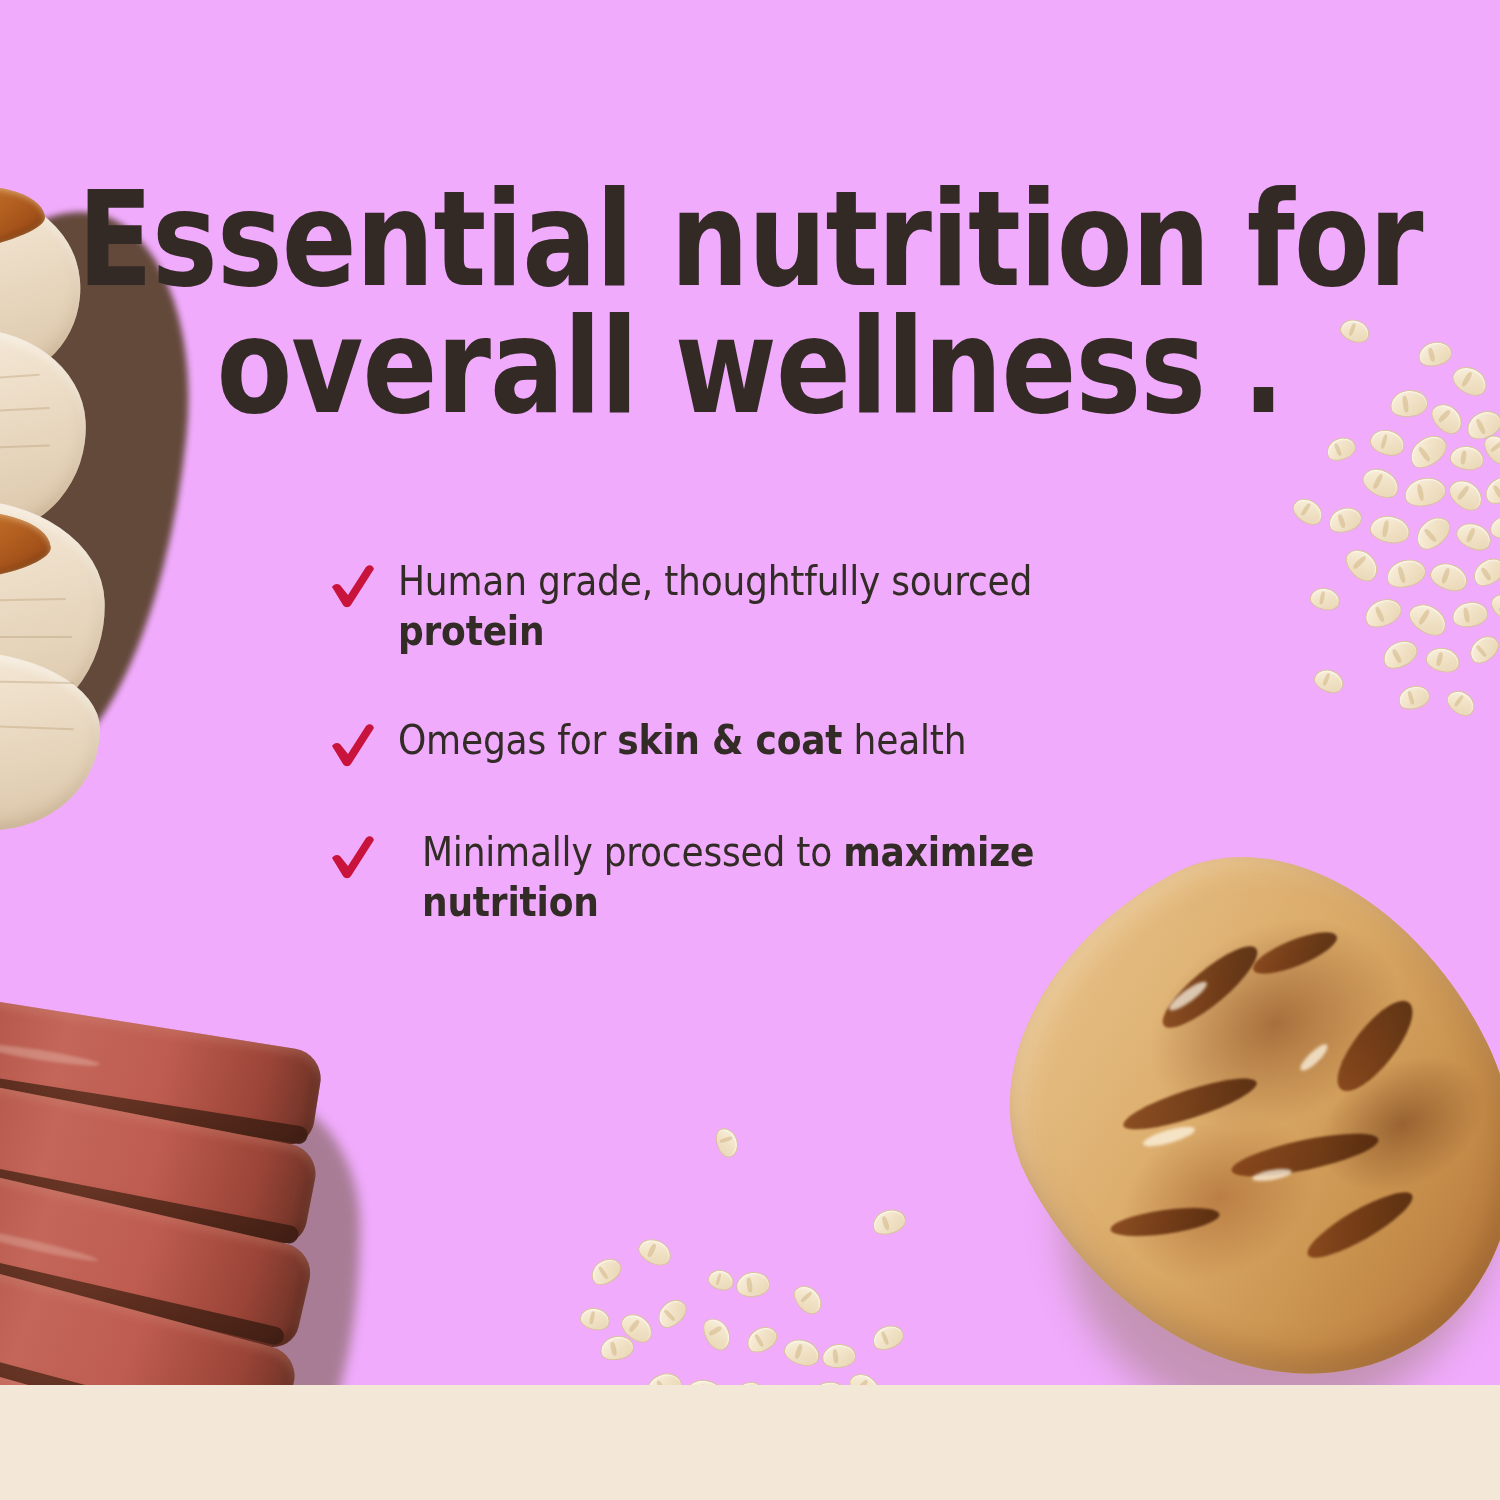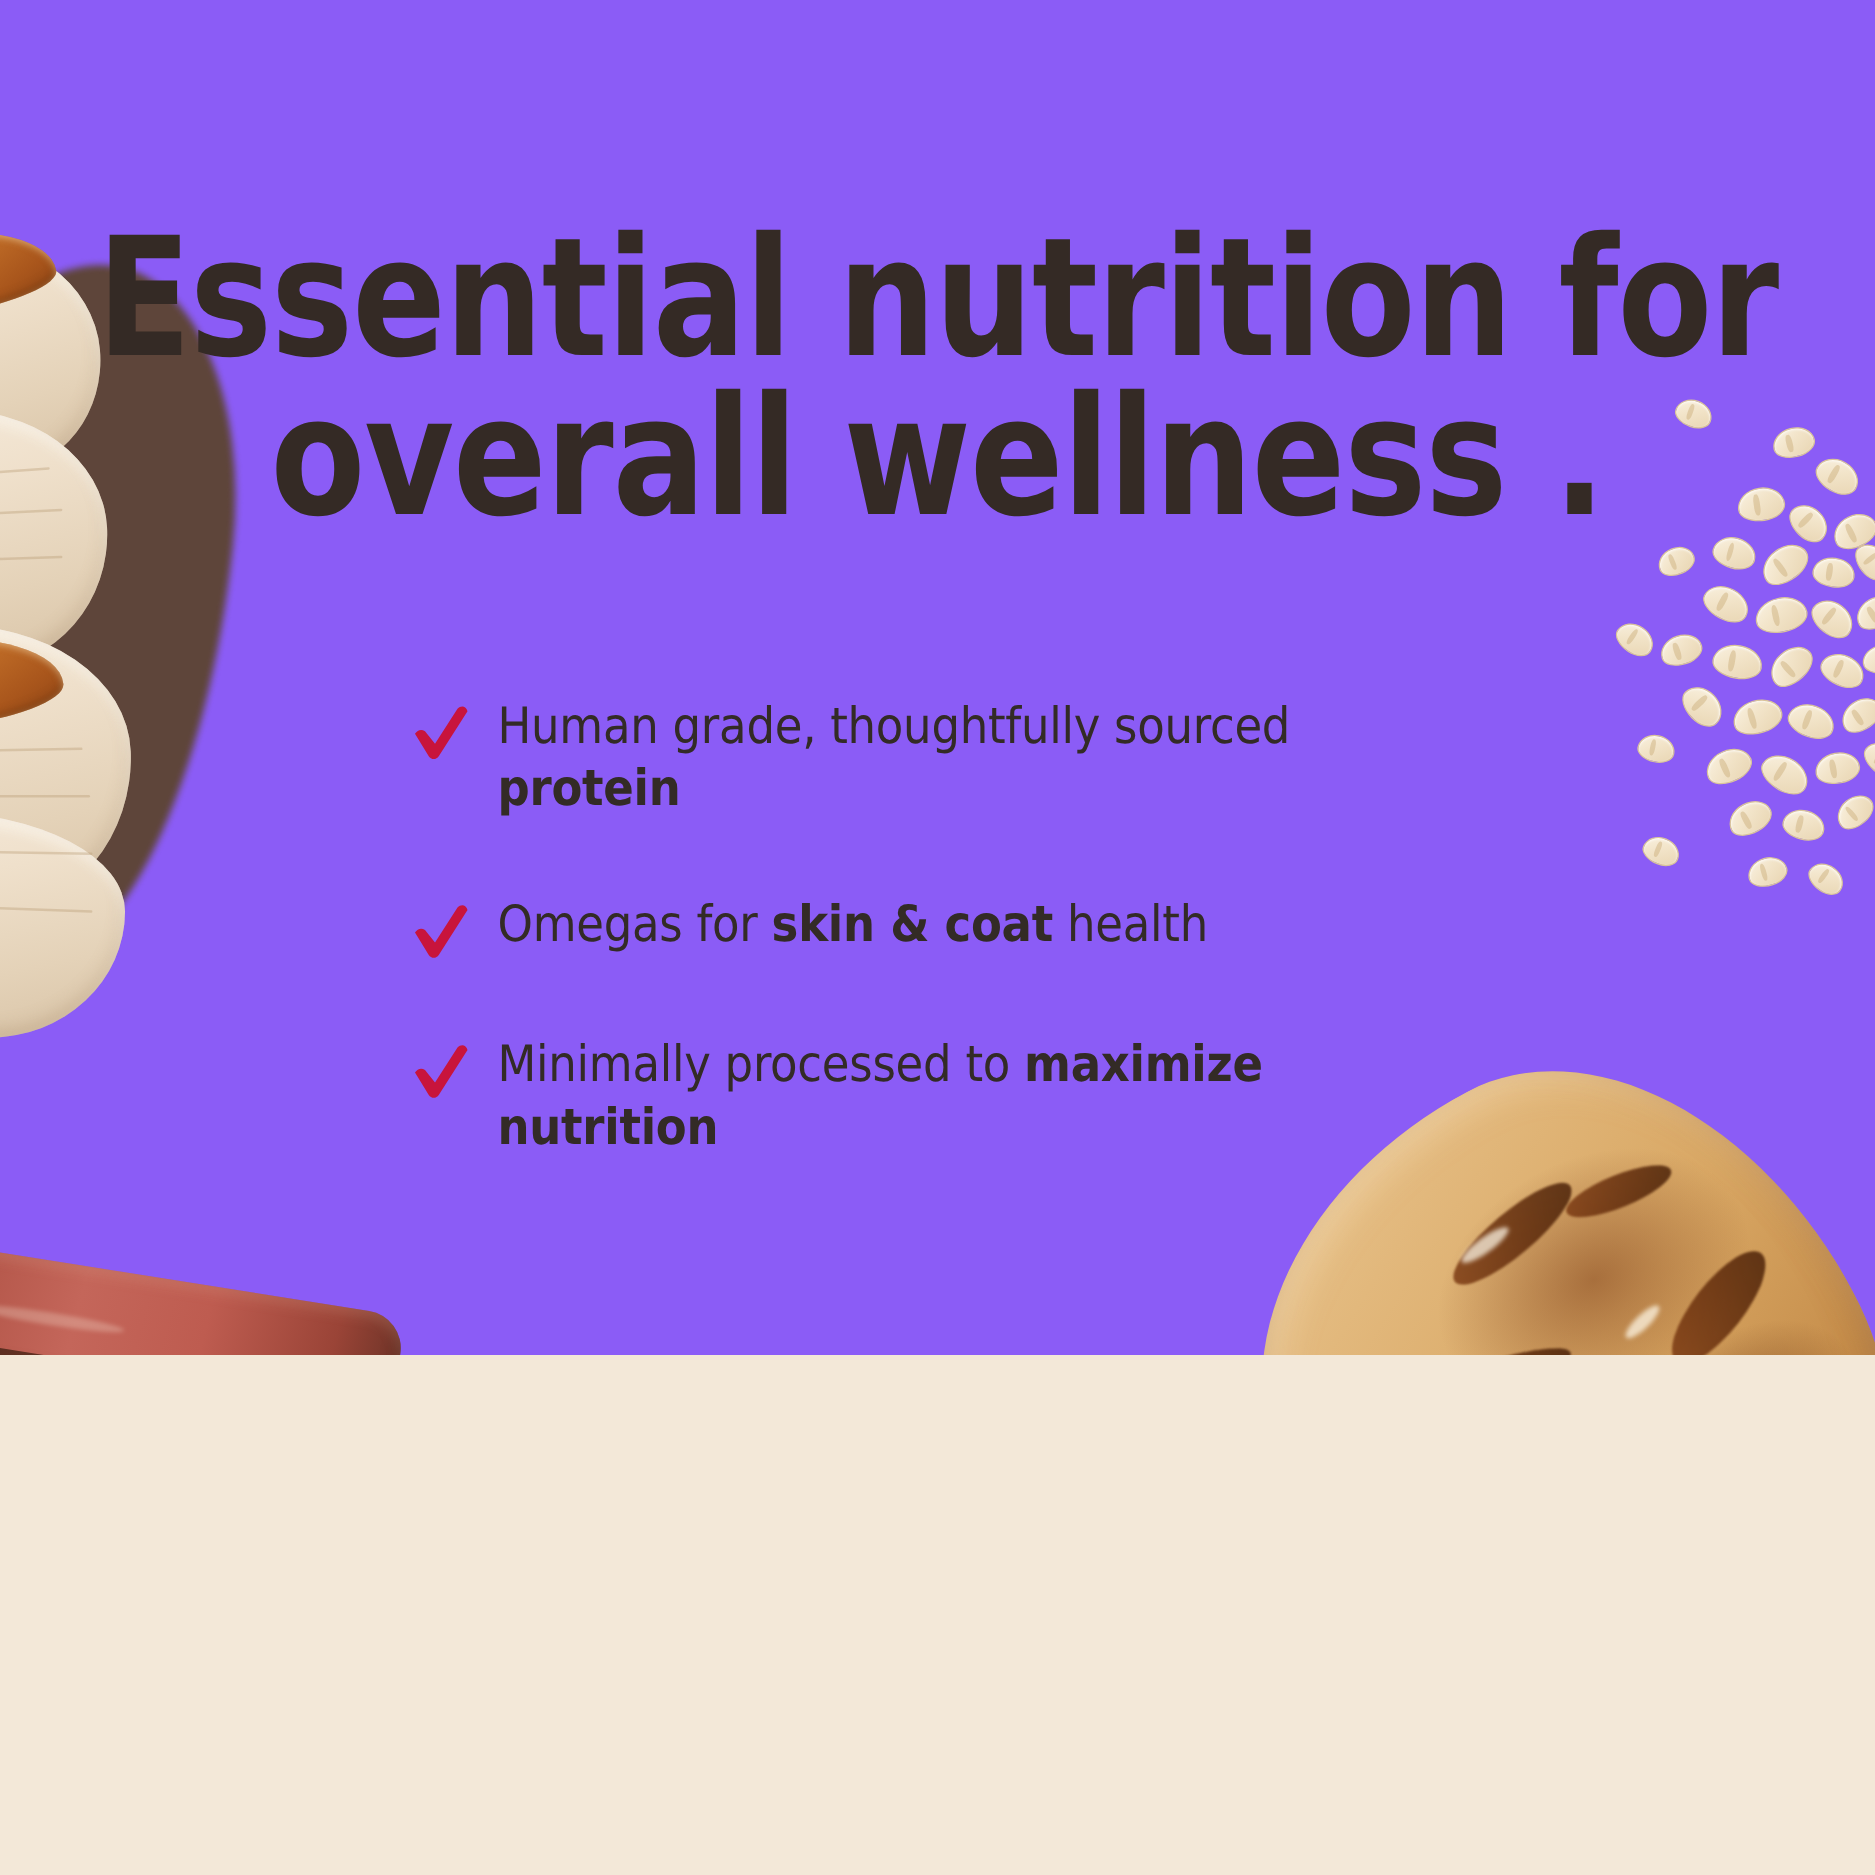--- a/index.html
+++ b/index.html
@@ -11,22 +11,22 @@
   }
 
   body {
     font-family: "Liberation Sans", sans-serif;
     background: #F3E8D8;
   }
 
   .canvas {
     position: relative;
     width: 1500px;
-    height: 1084px;
-    background: #8b5cf6;
+    height: 1385px;
+    background: #f0abfc;
     overflow: hidden;
   }
 
   
   .headline {
     position: absolute;
     left: 0;
     top: 176px;
     width: 1500px;
     text-align: center;
@@ -48,21 +48,21 @@
     left: 330px;
     top: 556px;
     width: 900px;
   }
   .bullet-row {
     position: relative;
     display: flex;
     align-items: flex-start;
     margin-bottom: 58px;
   }
-  .bullet-row:last-child { margin-bottom: 0; }
+  .bullet-row:last-child { margin-bottom: 0; gap: 24px; }
 
   .check-icon {
     flex: 0 0 auto;
     width: 46px;
     height: 48px;
     margin-right: 22px;
     margin-top: 6px;
   }
   .check-icon svg { display: block; width: 46px; height: 48px; }
 

